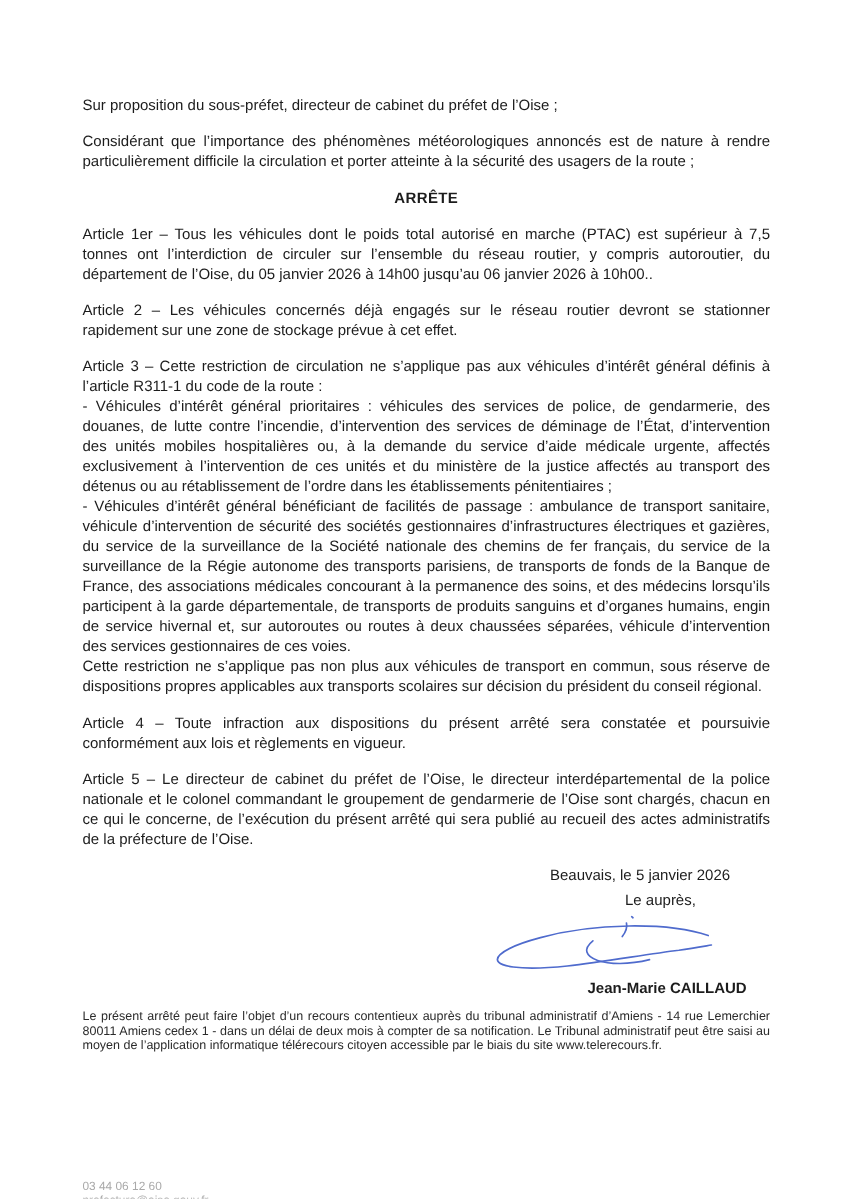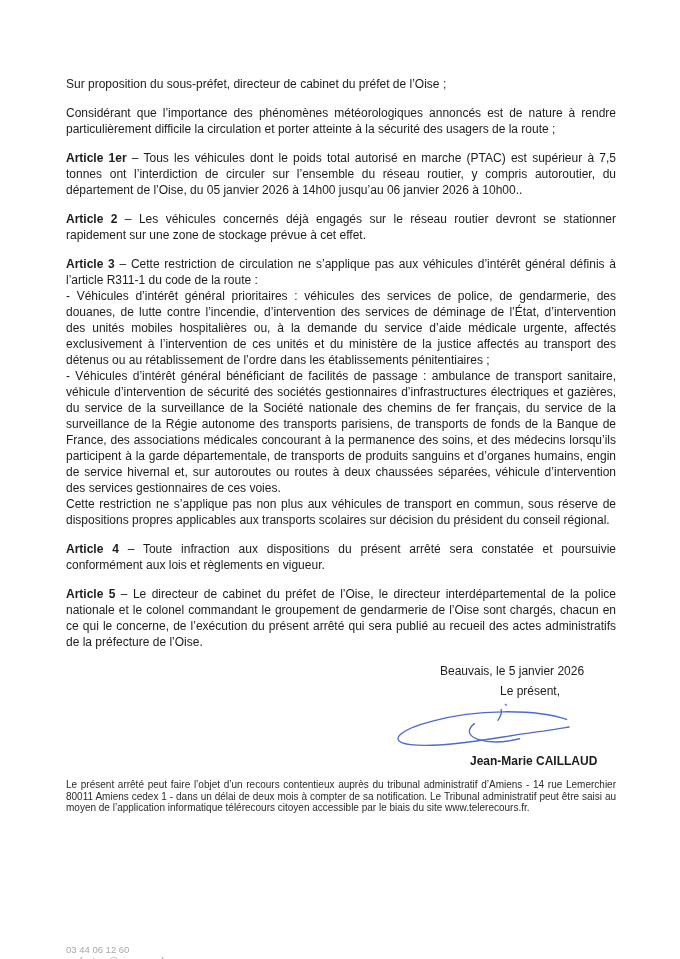--- a/index.html
+++ b/index.html
@@ -3,60 +3,61 @@
 <meta charset="utf-8">
 <style>
   html,body{margin:0;padding:0;}
   body{
     width:680px;height:959px;background:#ffffff;position:relative;
     font-family:"Liberation Sans", sans-serif;color:#1c1c1c;overflow:hidden;
   }
   .content{padding:76px 64px 0 66px;font-size:12px;line-height:16px;text-align:justify;}
   .content p{margin:0 0 13px;}
   .heading{text-align:center;font-weight:bold;letter-spacing:.3px;}
-  .art-label{font-weight:bold;}
+  .art-label{font-weight:normal;}
   .tight{margin:0 !important;}
   .block-end{margin:0 0 13px !important;}
   .dateline{padding-left:374px;margin:8px 0 4px !important;text-align:left;}
   .signatory{padding-left:434px;margin:0 0 2px !important;text-align:left;}
   .signature-wrap{padding-left:290px;height:52px;margin:0;}
   .sig-name{padding-left:404px;margin:0 0 0 !important;text-align:left;font-weight:bold;}
   .legal{font-size:10px;line-height:11.5px;color:#2b2b2b;margin-top:10px !important;text-align:justify;}
   .footer{position:absolute;left:66px;top:945px;font-size:9.5px;line-height:10.5px;color:#a9a9a9;}
   .footer div{white-space:nowrap;}
   .page-num{position:absolute;left:344px;top:963px;font-size:15px;color:#a9a9a9;}
 </style>
 </head>
 <body>
 
 <div class="content">
 
   <p>Sur proposition du sous-préfet, directeur de cabinet du préfet de l’Oise ;</p>
 
   <p>Considérant que l’importance des phénomènes météorologiques annoncés est de nature à rendre particulièrement difficile la circulation et porter atteinte à la sécurité des usagers de la route ;</p>
 
+  <p class="heading">ARRÊTE</p>
 
   <p><span class="art-label">Article 1er</span><span> – Tous les véhicules dont le poids total autorisé en marche (PTAC) est supérieur à 7,5 tonnes ont l’interdiction de circuler sur l’ensemble du réseau routier, y compris autoroutier, du département de l’Oise, du 05 janvier 2026 à 14h00 jusqu’au 06 janvier 2026 à 10h00..</span></p>
 
   <p><span class="art-label">Article 2</span><span> – Les véhicules concernés déjà engagés sur le réseau routier devront se stationner rapidement sur une zone de stockage prévue à cet effet.</span></p>
 
   <div>
     <p class="tight"><span class="art-label">Article 3</span><span> – Cette restriction de circulation ne s’applique pas aux véhicules d’intérêt général définis à l’article R311-1 du code de la route :</span></p>
     <p class="tight">- Véhicules d’intérêt général prioritaires : véhicules des services de police, de gendarmerie, des douanes, de lutte contre l’incendie, d’intervention des services de déminage de l’État, d’intervention des unités mobiles hospitalières ou, à la demande du service d’aide médicale urgente, affectés exclusivement à l’intervention de ces unités et du ministère de la justice affectés au transport des détenus ou au rétablissement de l’ordre dans les établissements pénitentiaires ;</p>
     <p class="tight">- Véhicules d’intérêt général bénéficiant de facilités de passage : ambulance de transport sanitaire, véhicule d’intervention de sécurité des sociétés gestionnaires d’infrastructures électriques et gazières, du service de la surveillance de la Société nationale des chemins de fer français, du service de la surveillance de la Régie autonome des transports parisiens, de transports de fonds de la Banque de France, des associations médicales concourant à la permanence des soins, et des médecins lorsqu’ils participent à la garde départementale, de transports de produits sanguins et d’organes humains, engin de service hivernal et, sur autoroutes ou routes à deux chaussées séparées, véhicule d’intervention des services gestionnaires de ces voies.</p>
     <p class="block-end">Cette restriction ne s’applique pas non plus aux véhicules de transport en commun, sous réserve de dispositions propres applicables aux transports scolaires sur décision du président du conseil régional.</p>
   </div>
 
   <p><span class="art-label">Article 4</span><span> – Toute infraction aux dispositions du présent arrêté sera constatée et poursuivie conformément aux lois et règlements en vigueur.</span></p>
 
   <p><span class="art-label">Article 5</span><span> – Le directeur de cabinet du préfet de l’Oise, le directeur interdépartemental de la police nationale et le colonel commandant le groupement de gendarmerie de l’Oise sont chargés, chacun en ce qui le concerne, de l’exécution du présent arrêté qui sera publié au recueil des actes administratifs de la préfecture de l’Oise.</span></p>
 
   <p class="dateline">Beauvais, le 5 janvier 2026</p>
 
-  <p class="signatory">Le présent,</p>
+  <p class="signatory">Le auprès,</p>
 
   <div class="signature-wrap">
     <svg width="240" height="52" viewBox="0 0 240 62">
       <g fill="none" stroke="#4f6bcd" stroke-width="1.6" stroke-linecap="round">
         <path d="M150 10 c 1 4 -1 9 -4 13"></path>
         <path d="M155 4 l 1.2 1"></path>
         <path d="M228 22 C 190 9, 118 10, 68 24 C 30 34, 12 48, 42 52 C 82 57, 150 42, 200 36 C 214 34, 225 32, 231 31"></path>
         <path d="M118 27 C 98 43, 132 55, 172 45"></path>
       </g>
     </svg>

